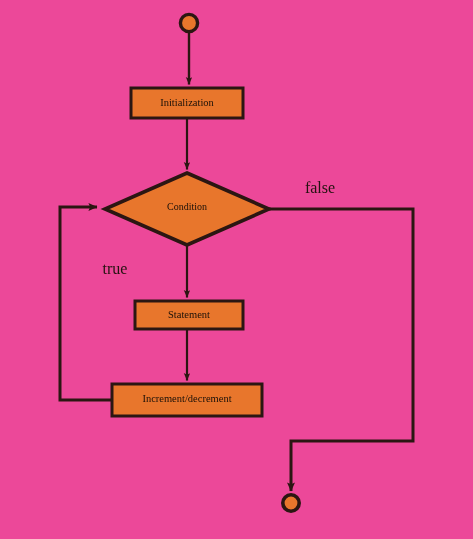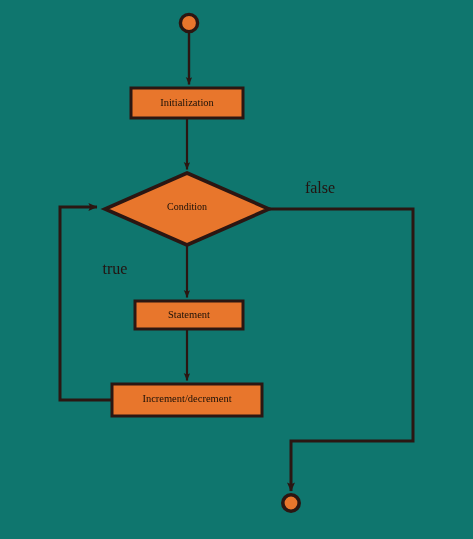--- a/index.html
+++ b/index.html
@@ -4,21 +4,21 @@
 <style>
   html, body {
     margin: 0;
     padding: 0;
     background: #ffffff;
   }
   #canvas {
     position: relative;
     width: 473px;
     height: 539px;
-    background: #0f766e;
+    background: #ec4899;
     overflow: hidden;
     font-family: "Liberation Serif", "DejaVu Serif", serif;
     text-decoration: underline;
   }
   #flow-svg {
     position: absolute;
     left: 0;
     top: 0;
     width: 473px;
     height: 539px;

